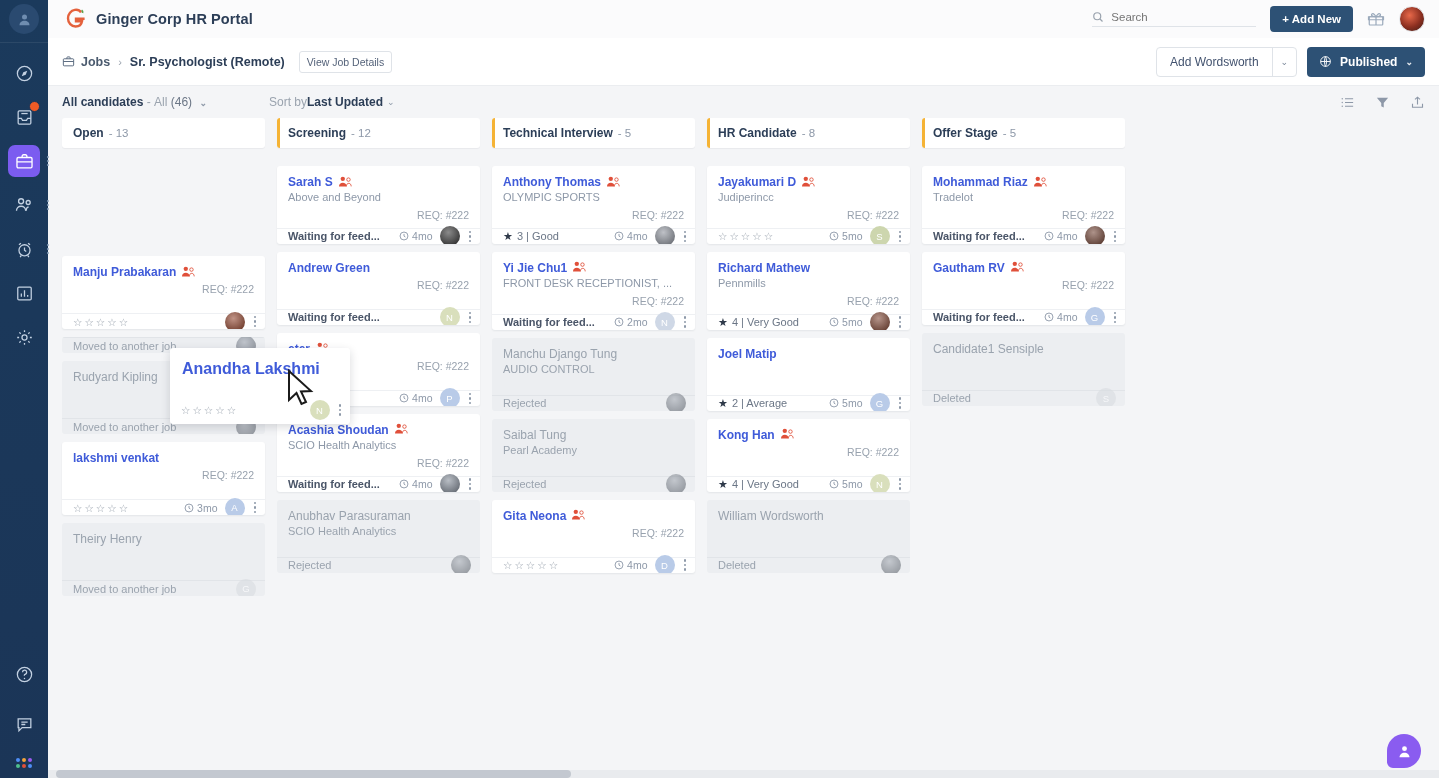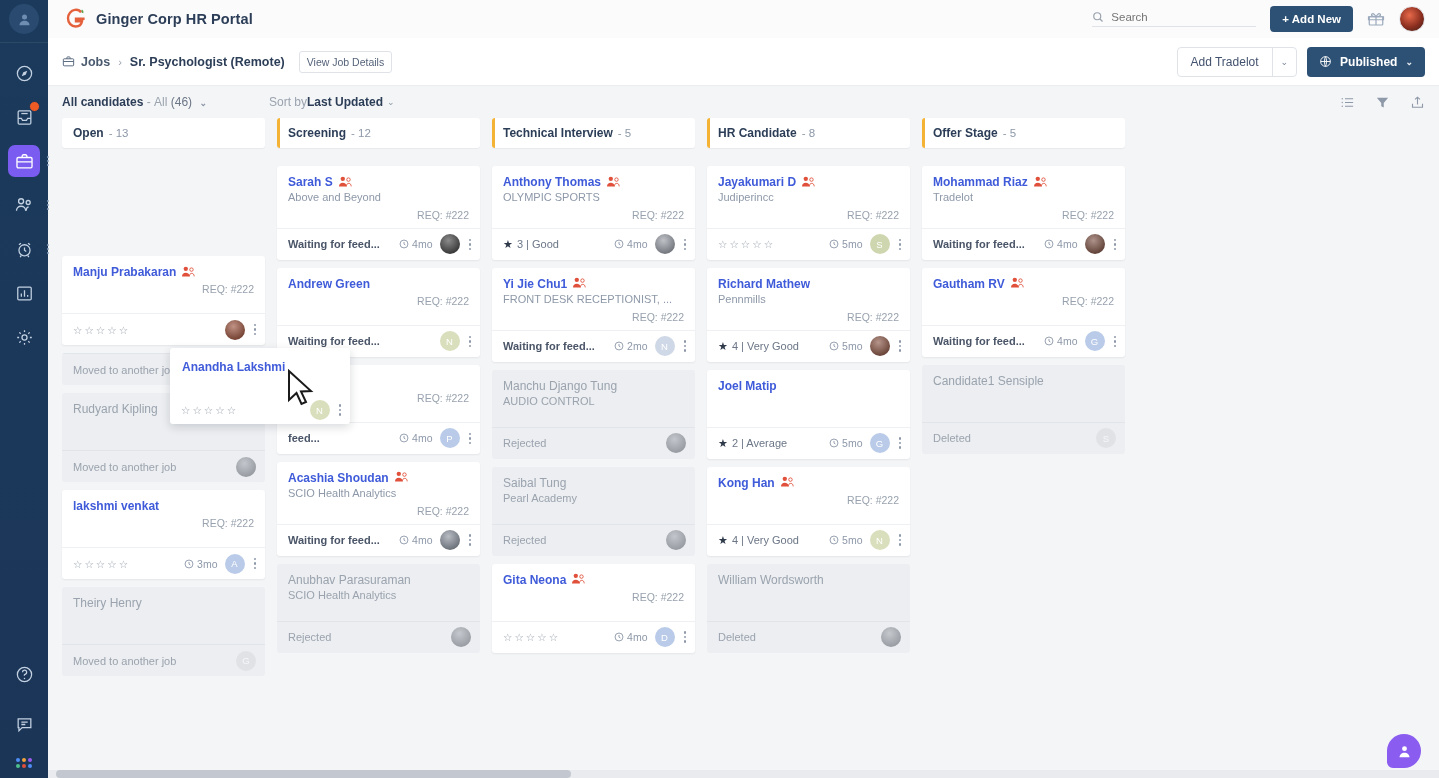--- a/index.html
+++ b/index.html
@@ -139,21 +139,21 @@
     overflow: hidden; position: relative; cursor: pointer;
   }
   .card.muted { background: #eceef1; box-shadow: none; }
   .card-body { padding: 9px 11px 7px 11px; min-height: 57px; }
   .card-name { font-size: 12px; font-weight: bold; color: #3f5bd9; display: flex; align-items: center; gap: 6px; }
   .card.muted .card-name { color: #9aa3ae; font-weight: normal; font-size: 12px; }
   .card-org { font-size: 11px; color: #8d98a8; margin-top: 2px; line-height: 1.25; }
   .card.muted .card-org { color: #9aa3ae; }
   .card-req { font-size: 10.5px; color: #98a2ae; text-align: right; margin-top: 4px; }
   .card-foot {
-    border-top: 1px solid #eef0f3; height: 32px; display: flex; align-items: center;
+    border-top: 1px solid #eef0f3; height: 16px; display: flex; align-items: center;
     padding: 0 9px 0 11px; gap: 6px;
   }
   .card.muted .card-foot { border-top-color: #e1e4e8; }
   .foot-status { font-size: 11px; color: #4a5568; font-weight: bold; white-space: nowrap; overflow: hidden; }
   .card.muted .foot-status { color: #9aa3ae; font-weight: normal; }
   .stars { display: flex; gap: 2px; color: #9aa3ae; font-size: 10.5px; }
   .rating { display: flex; align-items: center; gap: 4px; font-size: 11px; color: #5a6472; }
   .rating .star-f { color: #2f3a4a; font-size: 11px; }
   .rating .rtxt { color: #6b7686; }
   .foot-right { margin-left: auto; display: flex; align-items: center; gap: 7px; }
@@ -163,21 +163,21 @@
   .kebab { display: flex; flex-direction: column; gap: 2px; padding-left: 2px; cursor: pointer; }
   .kebab i { width: 2.5px; height: 2.5px; border-radius: 50%; background: #8d98a8; display: block; }
   .tag-team { color: #e0503a; font-size: 10px; line-height: 1; }
 
   
   .drag-card {
     position: absolute; left: 170px; top: 348px; width: 180px; height: 76px;
     background: #fff; border-radius: 3px; box-shadow: 0 3px 10px rgba(16,24,40,.16);
     z-index: 30; overflow: hidden;
   }
-  .drag-card .dn { font-size: 12px; font-weight: bold; color: #3f5bd9; padding: 12px 12px 0 12px; }
+  .drag-card .dn { font-size: 16px; font-weight: bold; color: #3f5bd9; padding: 12px 12px 0 12px; }
   .drag-card .df { position: absolute; left: 0; right: 0; bottom: 0; height: 28px; display: flex;
                    align-items: center; padding: 0 9px 0 11px; }
   .cursor-arrow { position: absolute; left: 287px; top: 369px; z-index: 35; pointer-events: none; }
 
   
   .chat-fab {
     position: absolute; right: 18px; bottom: 10px; width: 34px; height: 34px;
     background: #8a5cf0; border-radius: 50% 50% 50% 6px;
     display: flex; align-items: center; justify-content: center; color: #fff; cursor: pointer; z-index: 25;
   }
@@ -342,21 +342,21 @@
             </svg>
         </span>
         <span>Jobs</span>
       </span>
       <span class="crumb-sep">›</span>
       <span class="crumb-cur">Sr. Psychologist (Remote)</span>
       <button class="btn-viewjob">View Job Details</button>
     </div>
     <div class="crumb-right">
       <div class="split">
-        <div class="main">Add Tradelot</div>
+        <div class="main">Add Wordsworth</div>
         <div class="caret">⌄</div>
       </div>
       <div class="btn-published">
         <span style="display:flex">
           <svg width="13" height="13" viewBox="0 0 24 24" fill="none" stroke="currentColor" stroke-width="1.7">
               <circle cx="12" cy="12" r="9"></circle>
               <path d="M3 12h18M12 3c2.5 2.7 2.5 15.3 0 18M12 3c-2.5 2.7-2.5 15.3 0 18"></path>
             </svg>
         </span>
         <span>Published</span>

